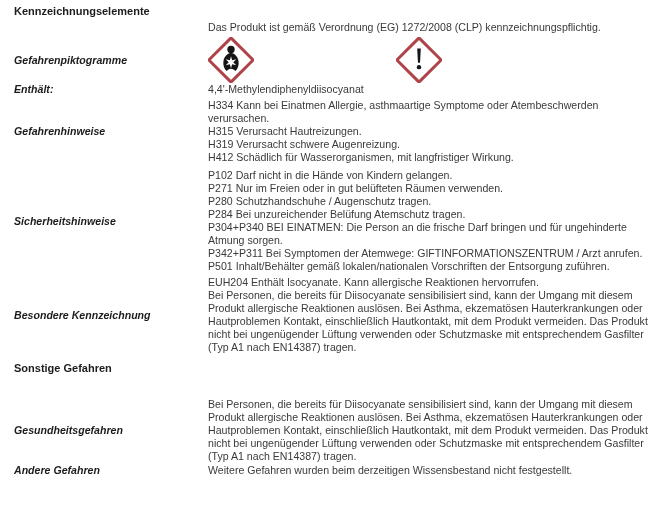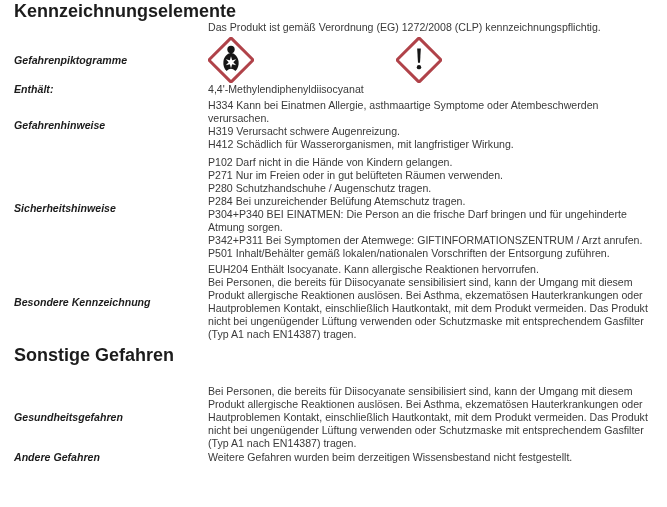--- a/index.html
+++ b/index.html
@@ -16,21 +16,21 @@
   .row { display: flex; align-items: center; }
   .label-col {
     width: 194px;
     flex: 0 0 194px;
     font-weight: bold;
     color: #1c1c1c;
     font-style: italic;
   }
   .content-col { flex: 1 1 auto; max-width: 452px; }
   .section-heading {
-    font-size: 18px;
+    font-size: 11px;
     font-weight: bold;
     color: #1c1c1c;
     line-height: 15px;
   }
   .mb2 { margin-bottom: 2px; }
   .mb3 { margin-bottom: 3px; }
   .mb5 { margin-bottom: 5px; }
   .mb7 { margin-bottom: 7px; }
   .mb22 { margin-bottom: 22px; }
   .mb1 { margin-bottom: 1px; }
@@ -74,20 +74,21 @@
 
   <div class="row mb3">
     <div class="label-col">Enthält:</div>
     <div class="content-col">4,4'-Methylendiphenyldiisocyanat</div>
   </div>
 
   <div class="row mb5">
     <div class="label-col">Gefahrenhinweise</div>
     <div class="content-col">
       <div class="statement">H334 Kann bei Einatmen Allergie, asthmaartige Symptome oder Atembeschwerden verursachen.</div>
+      <div class="statement">H315 Verursacht Hautreizungen.</div>
       <div class="statement">H319 Verursacht schwere Augenreizung.</div>
       <div class="statement">H412 Schädlich für Wasserorganismen, mit langfristiger Wirkung.</div>
     </div>
   </div>
 
   <div class="row mb3">
     <div class="label-col">Sicherheitshinweise</div>
     <div class="content-col">
       <div class="statement">P102 Darf nicht in die Hände von Kindern gelangen.</div>
       <div class="statement">P271 Nur im Freien oder in gut belüfteten Räumen verwenden.</div>

